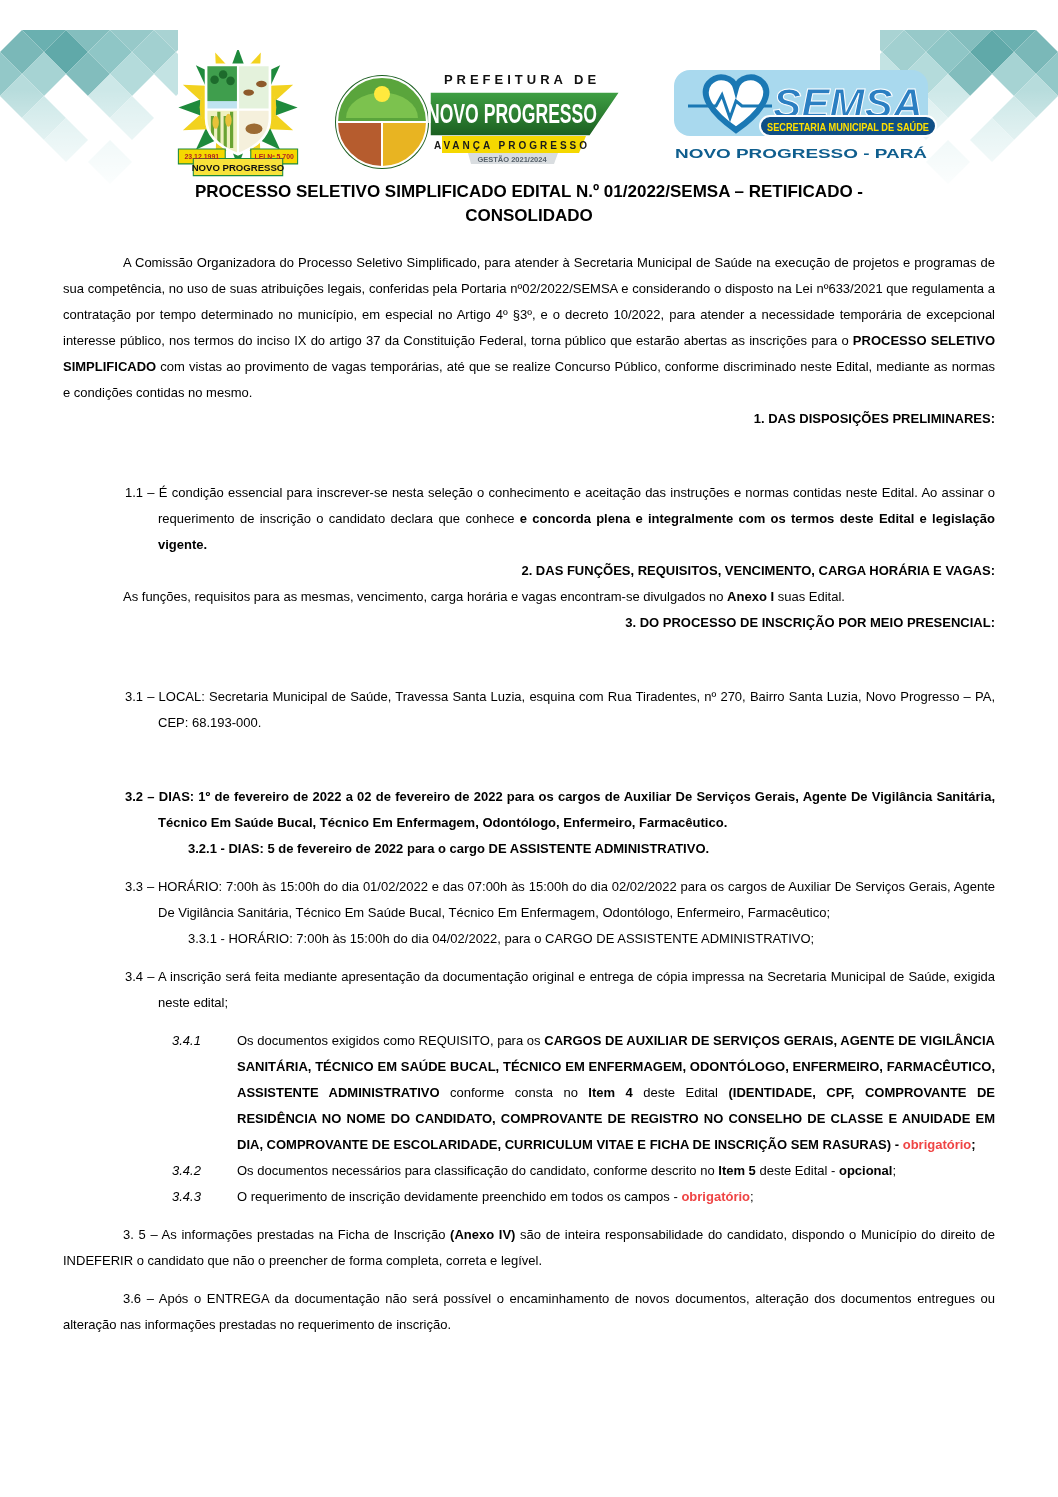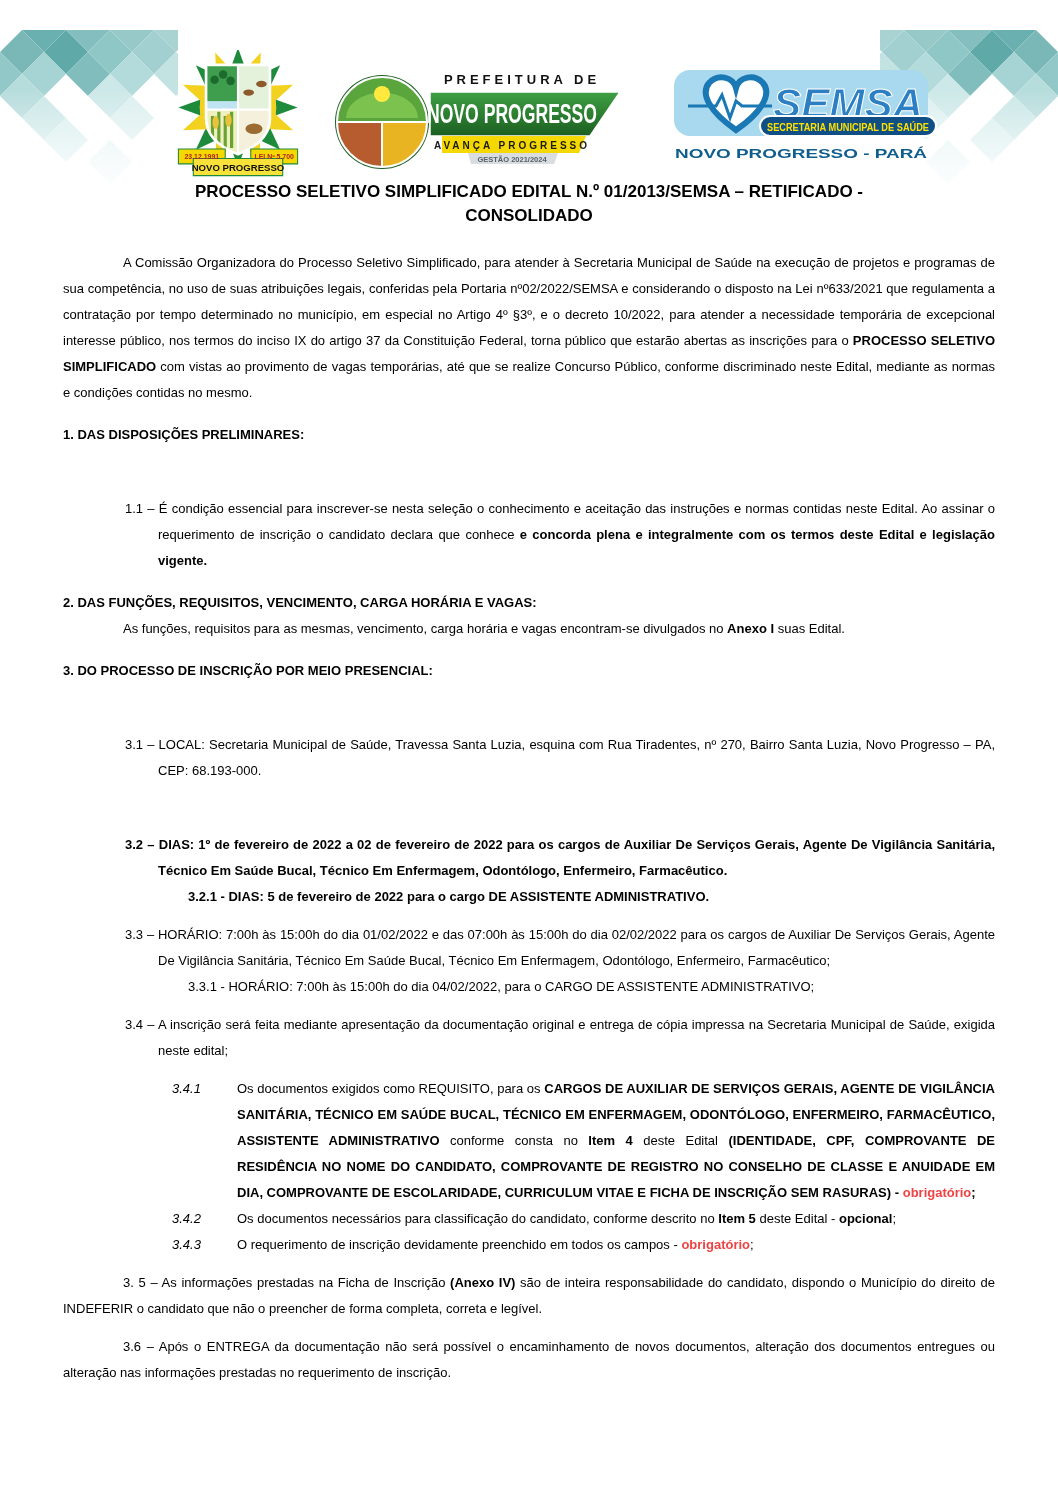--- a/index.html
+++ b/index.html
@@ -8,21 +8,21 @@
   .corner{position:absolute;top:30px;}
   .corner.left{left:0;}
   .corner.right{right:0;transform:scaleX(-1);}
   .logo{position:absolute;}
   .logo.coa{left:162px;top:50px;}
   .logo.pref{left:330px;top:60px;}
   .logo.semsa{left:660px;top:58px;}
   .content{position:absolute;left:63px;top:180px;width:932px;}
   h1{font-size:17px;font-weight:bold;text-align:center;margin:0 0 22px 0;line-height:24px;}
   .para{font-size:13px;line-height:26px;text-align:justify;position:relative;margin:0;}
-  .para.h{font-weight:bold;text-align:left;margin-top:16px;}
+  .para.h{font-weight:bold;text-align:right;}
   .para.p{text-indent:60px;}
   .para.hang{padding-left:95px;text-indent:-33px;margin-top:48px;}
   .para.hang2{padding-left:159px;text-indent:-34px;}
   .para.item{padding-left:174px;}
   .para.item .num{position:absolute;left:109px;top:0;text-indent:0;font-style:italic;}
   .para.gap{margin-top:12px;}
   .b{font-weight:bold;}
   .r{color:#ef4444;font-weight:bold;}
   svg text{font-family:"Liberation Sans",sans-serif;}
 </style>
@@ -183,21 +183,21 @@
         <polyline points="28,48 56,48 62,37 70,60 76,43 82,48 112,48" fill="none" stroke="#1a78b4" stroke-width="3"></polyline>
       </g>
       <text x="188" y="60" font-size="42" font-weight="bold" font-style="italic" fill="#2b7fc2" stroke="#ffffff" stroke-width="1" text-anchor="middle" textLength="150" lengthAdjust="spacingAndGlyphs">SEMSA</text>
       <rect x="100" y="58" width="176" height="20" rx="10" fill="#0f4f86" stroke="#ffffff" stroke-width="2"></rect>
       <text x="188" y="72.5" font-size="11" font-weight="bold" fill="#ffe000" text-anchor="middle" textLength="162" lengthAdjust="spacingAndGlyphs">SECRETARIA MUNICIPAL DE SAÚDE</text>
       <text x="141" y="100" font-size="12" font-weight="bold" fill="#0f5e8e" text-anchor="middle" textLength="252" lengthAdjust="spacingAndGlyphs">NOVO PROGRESSO - PARÁ</text>
     </svg>
   </header>
 
   <main class="content">
-    <h1><span>PROCESSO SELETIVO SIMPLIFICADO EDITAL N.º 01/2013/SEMSA – RETIFICADO -</span><br><span>CONSOLIDADO</span></h1>
+    <h1><span>PROCESSO SELETIVO SIMPLIFICADO EDITAL N.º 01/2022/SEMSA – RETIFICADO -</span><br><span>CONSOLIDADO</span></h1>
     <div>
         <div class="para p"><span>A Comissão Organizadora do Processo Seletivo Simplificado, para atender à Secretaria Municipal de Saúde na execução de projetos e programas de sua competência, no uso de suas atribuições legais, conferidas pela Portaria nº02/2022/SEMSA e considerando o disposto na Lei nº633/2021 que regulamenta a contratação por tempo determinado no município, em especial no Artigo 4º §3º, e o decreto 10/2022, para atender a necessidade temporária de excepcional interesse público, nos termos do inciso IX do artigo 37 da Constituição Federal, torna público que estarão abertas as inscrições para o </span><span class="b">PROCESSO SELETIVO SIMPLIFICADO</span><span> com vistas ao provimento de vagas temporárias, até que se realize Concurso Público, conforme discriminado neste Edital, mediante as normas e condições contidas no mesmo.</span></div>
         <div class="para h"><span class="b">1. DAS DISPOSIÇÕES PRELIMINARES:</span></div>
         <div class="para hang"><span>1.1 – É condição essencial para inscrever-se nesta seleção o conhecimento e aceitação das instruções e normas contidas neste Edital. Ao assinar o requerimento de inscrição o candidato declara que conhece </span><span class="b">e concorda plena e integralmente com os termos deste Edital e legislação vigente.</span></div>
         <div class="para h"><span class="b">2. DAS FUNÇÕES, REQUISITOS, VENCIMENTO, CARGA HORÁRIA E VAGAS:</span></div>
         <div class="para p"><span>As funções, requisitos para as mesmas, vencimento, carga horária e vagas encontram-se divulgados no </span><span class="b">Anexo I</span><span> suas Edital.</span></div>
         <div class="para h"><span class="b">3. DO PROCESSO DE INSCRIÇÃO POR MEIO PRESENCIAL:</span></div>
         <div class="para hang"><span>3.1 – LOCAL: Secretaria Municipal de Saúde, Travessa Santa Luzia, esquina com Rua Tiradentes, nº 270, Bairro Santa Luzia, Novo Progresso – PA, CEP: 68.193-000.</span></div>
         <div class="para hang"><span class="b">3.2 – DIAS: 1º de fevereiro de 2022 a 02 de fevereiro de 2022 para os cargos de Auxiliar De Serviços Gerais, Agente De Vigilância Sanitária, Técnico Em Saúde Bucal, Técnico Em Enfermagem, Odontólogo, Enfermeiro, Farmacêutico.</span></div>
         <div class="para hang2"><span class="b">3.2.1 - DIAS: 5 de fevereiro de 2022 para o cargo DE ASSISTENTE ADMINISTRATIVO.</span></div>

